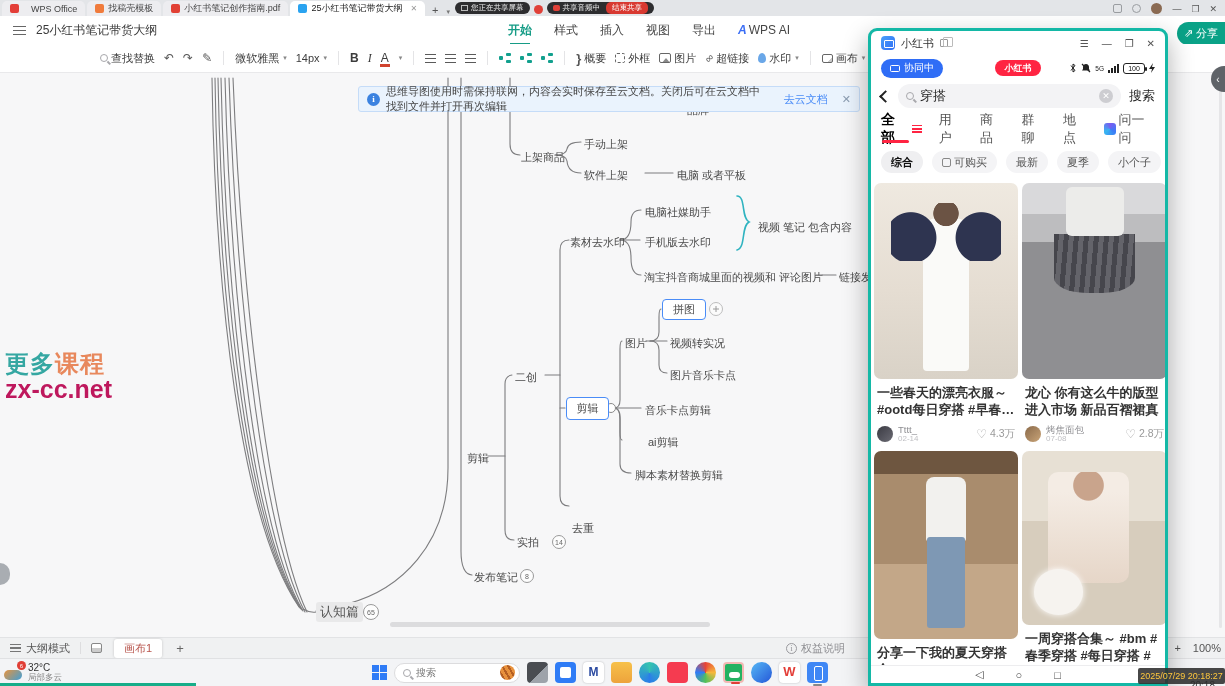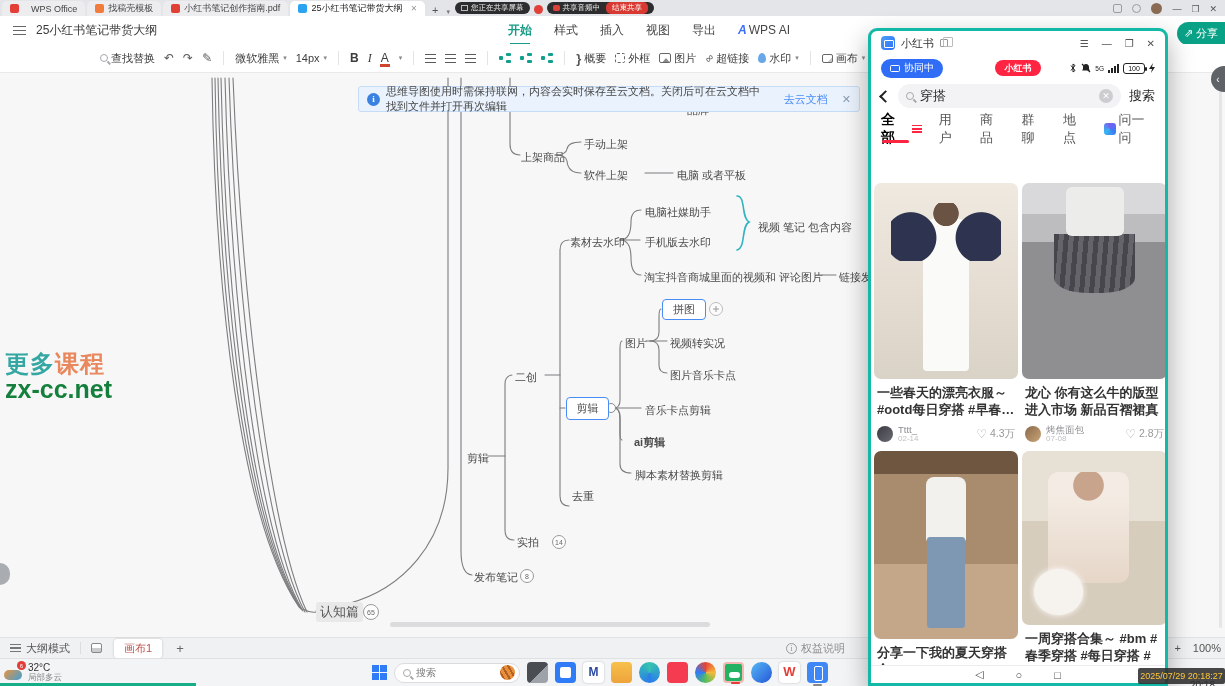--- a/index.html
+++ b/index.html
@@ -73,21 +73,21 @@
     font-size:7px; color:#666; display:flex; align-items:center; justify-content:center; z-index:2; }
   .banner{ position:absolute; left:358px; top:13px; width:502px; height:26px; background:#eaf3fd; border:1px solid #c5dcf8;
     border-radius:3px; display:flex; align-items:center; font-size:11px; color:#454545; padding:0 8px; z-index:4; gap:6px; }
   .info-i{ width:13px; height:13px; border-radius:50%; background:#3b82e0; color:#fff; font-size:9px; font-weight:bold;
     display:flex; align-items:center; justify-content:center; flex:0 0 auto; font-family:"Liberation Serif",serif; }
   .banner .lnk{ color:#4a8cf7; margin-left:8px; white-space:nowrap; }
   .banner .bx{ color:#8a9bb0; margin-left:8px; font-size:11px; }
   .wmark{ position:absolute; left:5px; top:278px; z-index:2; line-height:1.05; }
   .wmark .l1{ font-size:24px; font-weight:bold; letter-spacing:1px; }
   .wmark .c1{ color:#35a7a2; } .wmark .c2{ color:#e8885c; }
-  .wmark .l2{ font-size:25px; font-weight:bold; color:#15803d; letter-spacing:0px; }
+  .wmark .l2{ font-size:25px; font-weight:bold; color:#be185d; letter-spacing:0px; }
   .hthumb{ position:absolute; left:390px; top:549px; width:320px; height:5px; border-radius:3px; background:#dcdcde; z-index:2; }
   .vtrack{ position:absolute; right:3px; top:5px; width:3px; height:550px; background:#e6e6e8; border-radius:2px; z-index:1; }
 
   
   .statusrow{ position:absolute; left:0; top:637px; width:1225px; height:21px; background:#f0f1f2; border-top:1px solid #e2e3e5;
     display:flex; align-items:center; font-size:11px; color:#555; }
   .statusrow .hamb2{ width:11px; height:8px; margin-left:10px;
     background:repeating-linear-gradient(to bottom,#777 0 1.3px,transparent 1.3px 3.4px); }
   .smode{ margin-left:5px; }
   .ssep{ width:1px; height:12px; background:#dddddf; margin:0 10px; }
@@ -403,24 +403,24 @@
     <span class="mlabel" style="left:645px;top:132px;">电脑社媒助手</span>
     <span class="mlabel" style="left:645px;top:162px;">手机版去水印</span>
     <span class="mlabel" style="left:758px;top:147px;">视频 笔记 包含内容</span>
     <span class="mlabel" style="left:644px;top:197px;">淘宝抖音商城里面的视频和 评论图片</span>
     <span class="mlabel" style="left:839px;top:197px;">链接发到</span>
     <span class="mlabel" style="left:515px;top:297px;">二创</span>
     <span class="mlabel" style="left:625px;top:263px;">图片</span>
     <span class="mlabel" style="left:670px;top:263px;">视频转实况</span>
     <span class="mlabel" style="left:670px;top:295px;">图片音乐卡点</span>
     <span class="mlabel" style="left:645px;top:330px;">音乐卡点剪辑</span>
-    <span class="mlabel" style="left:634px;top:362px;font-weight:bold;">ai剪辑</span>
+    <span class="mlabel" style="left:648px;top:362px;">ai剪辑</span>
     <span class="mlabel" style="left:635px;top:395px;">脚本素材替换剪辑</span>
     <span class="mlabel" style="left:467px;top:378px;">剪辑</span>
-    <span class="mlabel" style="left:572px;top:416px;">去重</span>
+    <span class="mlabel" style="left:572px;top:448px;">去重</span>
     <span class="mlabel" style="left:517px;top:462px;">实拍</span>
     <span class="mlabel" style="left:474px;top:497px;">发布笔记</span>
 
     <div class="mbox" style="left:662px;top:226px;width:44px;height:21px;">拼图</div>
     <div class="mbox" style="left:566px;top:324px;width:43px;height:23px;">剪辑</div>
     <div class="mcard" style="left:316px;top:529px;width:47px;height:20px;">认知篇</div>
 
     <span class="count" style="left:552px;top:462px;width:14px;height:14px;">14</span>
     <span class="count" style="left:520px;top:496px;width:14px;height:14px;">8</span>
     <span class="count" style="left:363px;top:531px;width:16px;height:16px;">65</span>
@@ -546,20 +546,31 @@
       <span class="ptab">用户</span>
       <span class="ptab">商品</span>
       <span class="ptab">群聊</span>
       <span class="ptab">地点</span>
       <span class="ask">
           <span class="askico"></span>
           <span class="ptab">问一问</span>
         </span>
     </div>
     <div class="redunder"></div>
+    <div class="pchips">
+      <span class="chip on">综合</span>
+      <span class="chip">
+          <span class="bico"></span>
+          <span>可购买</span>
+        </span>
+      <span class="chip">最新</span>
+      <span class="chip">夏季</span>
+      <span class="chip">小个子</span>
+
+    </div>
 
     <div class="pcard" style="left:3px;top:152px;width:144px;">
       <div class="pimg im1" style="height:196px;"></div>
       <div class="ptitle2" style="height:40px;">一些春天的漂亮衣服～ #ootd每日穿搭 #早春…</div>
       <div class="pfoot" style="top:242px;">
         <span class="pavatar" style="background:linear-gradient(135deg,#3a3a42,#6b6b74);"></span>
         <span class="puser">
             <div class="n">Tttt_</div>
             <div class="d">02-14</div>
           </span>

